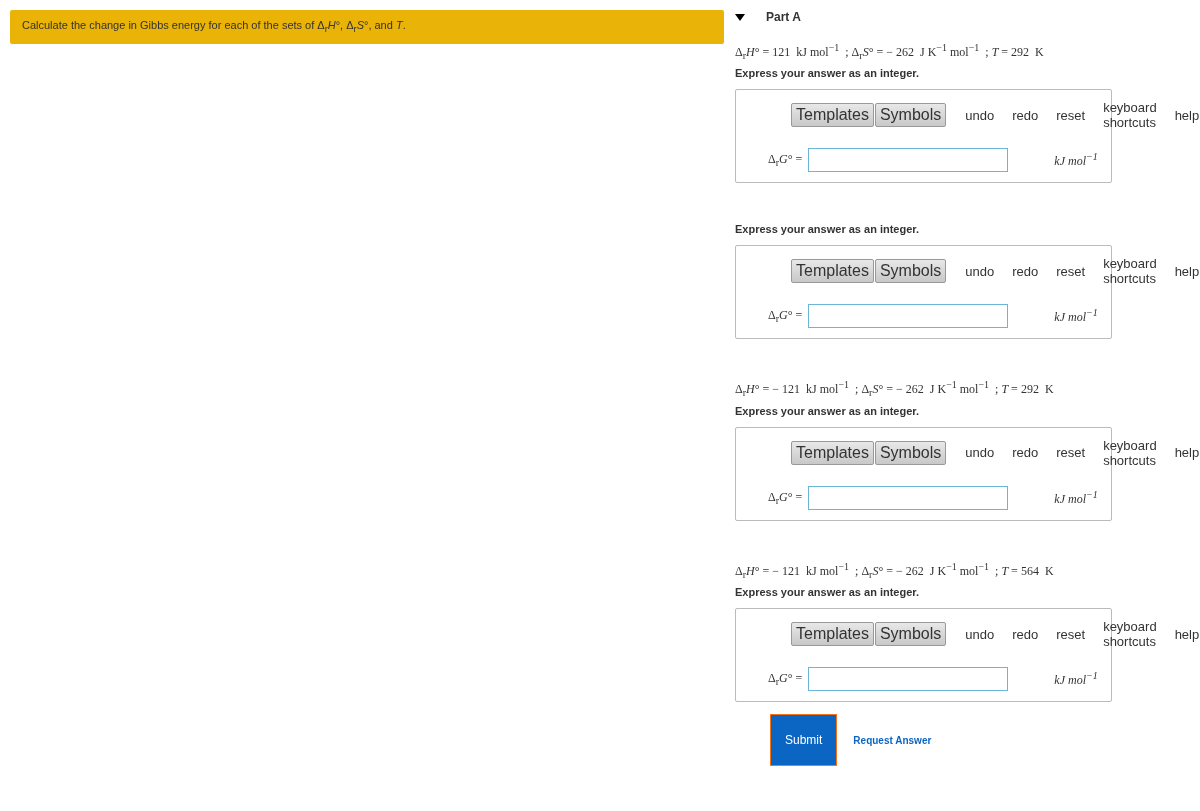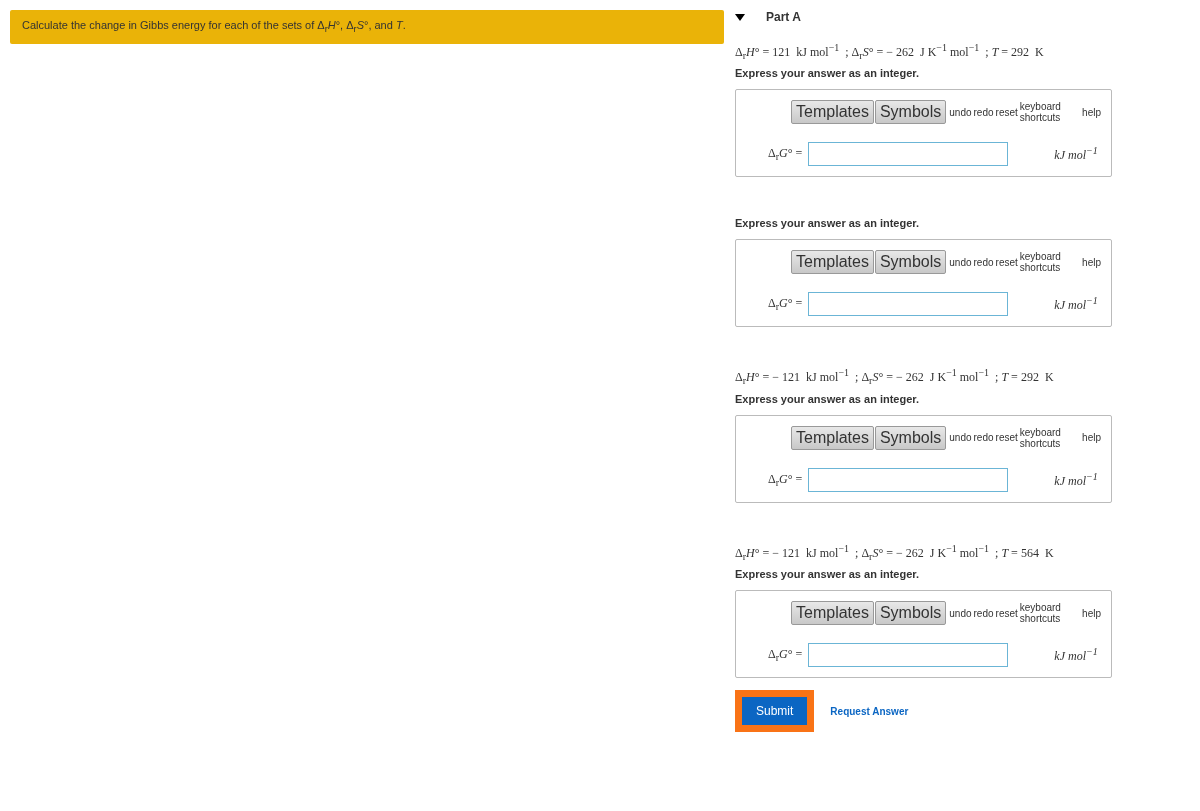--- a/index.html
+++ b/index.html
@@ -77,22 +77,22 @@
 .tool-btn {
   background: linear-gradient(#e8e8e8,#c8c8c8);
   border: 1px solid #999;
   padding: 2px 4px;
   margin-right: 1px;
   font-size: 16px;
   cursor: pointer;
   border-radius: 2px;
 }
 .tool-link {
-  font-size: 10px;
-  margin-left: 2px;
+  font-size: 13px;
+  margin-left: 18px;
   color: #333;
   cursor: pointer;
 }
 .input-row {
   display: flex;
   align-items: center;
   gap: 6px;
 }
 .dg-label {
   font-family: "Times New Roman", serif;
@@ -118,24 +118,25 @@
 }
 .submit-row {
   margin-top: 12px;
   display: flex;
   align-items: center;
   gap: 16px;
 }
 .submit-btn {
   background: #0b66c3;
   color: #fff;
-  border: 7px solid #f97316;
-  padding: 7px 14px;
-  font-size: 12px;
-  cursor: pointer;
+  border: 1px solid #f97316;
+  padding: 18px 14px;
+  font-size: 12px;
+  cursor: pointer;
+  margin-left: 35px;
 }
 .req-link {
   color: #0b66c3;
   font-size: 10px;
   font-weight: bold;
   cursor: pointer;
 }
 </style>
 </head>
 <body>

